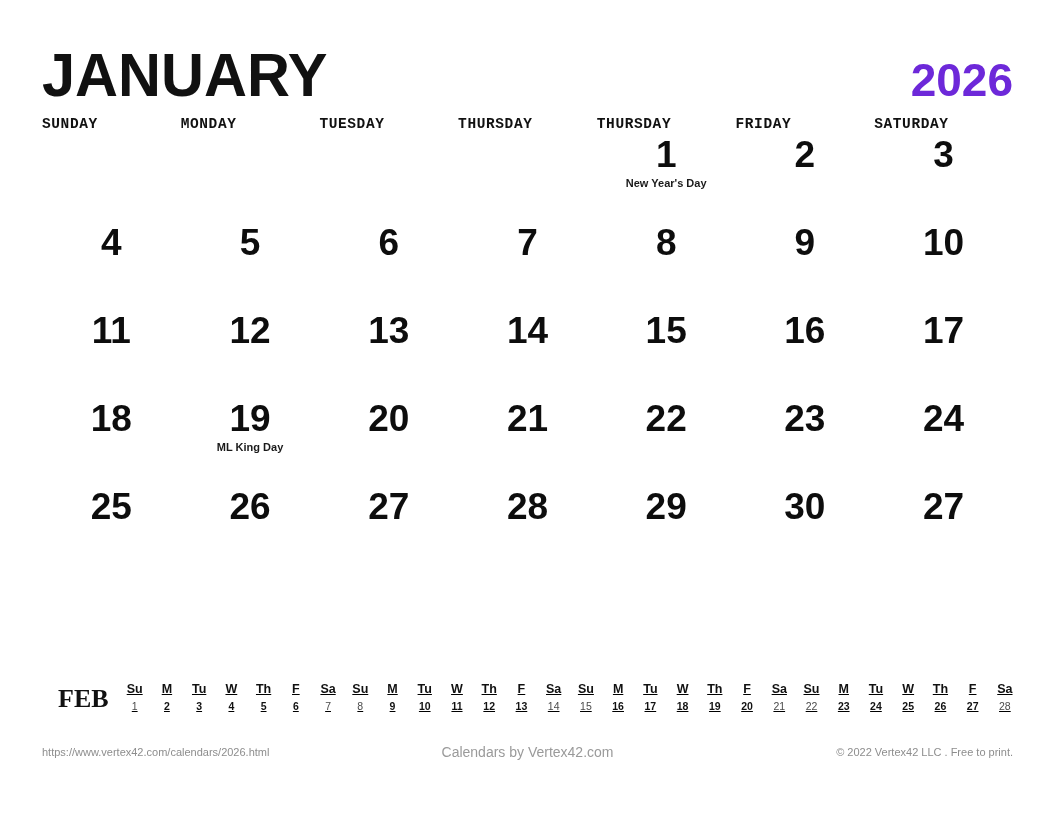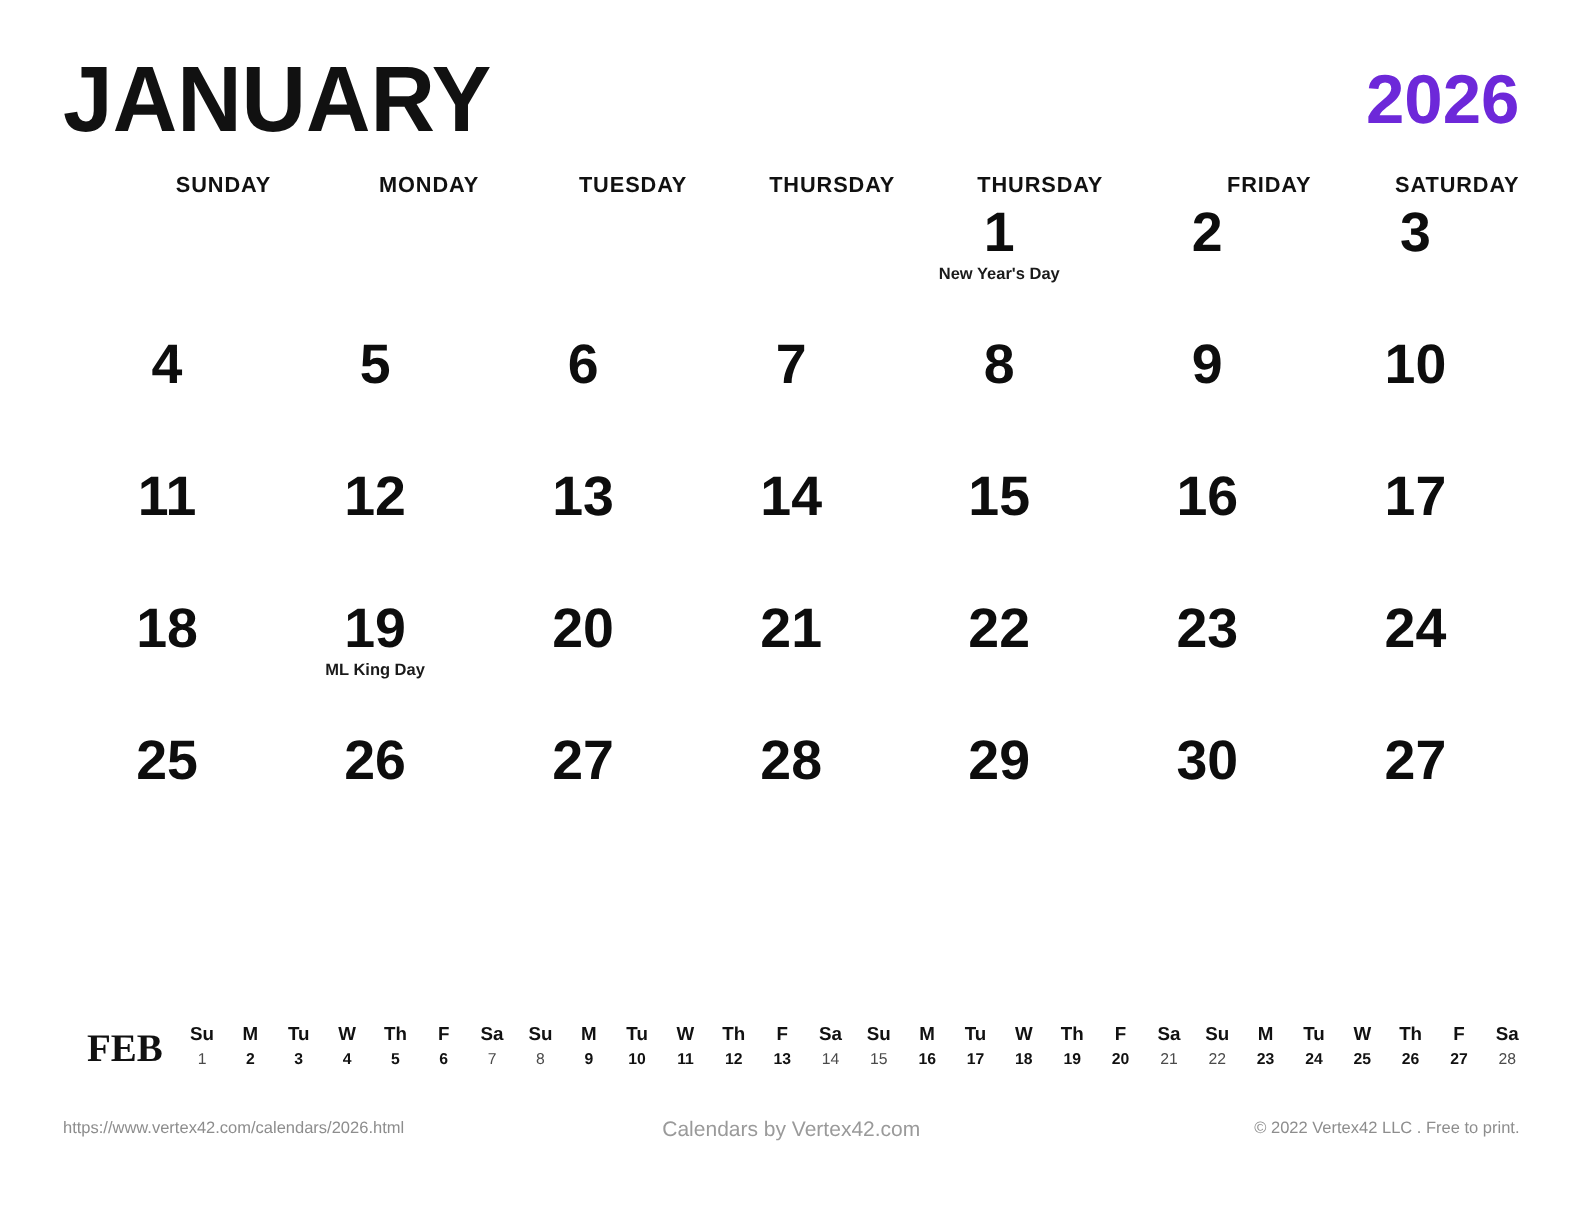--- a/index.html
+++ b/index.html
@@ -18,21 +18,21 @@
     position: relative;
     width: 1055px;
     height: 814px;
     box-sizing: border-box;
     padding: 0 42px;
   }
 
   
   .header {
     display: flex;
-    align-items: center;
+    align-items: flex-end;
     justify-content: space-between;
     padding-top: 28px;
     height: 78px;
   }
   .month-title {
     font-family: "Liberation Sans Narrow", "Liberation Sans", sans-serif;
     font-weight: bold;
     font-size: 62px;
     line-height: 62px;
     letter-spacing: 0px;
@@ -49,25 +49,25 @@
     padding-bottom: 3px;
   }
 
   
   .grid {
     width: 100%;
     border-collapse: collapse;
     table-layout: fixed;
   }
   .dow {
-    font-family: Liberation Sans, sans-serif;
+    font-family: Liberation Mono, monospace;
     font-weight: bold;
     font-size: 14.5px;
     letter-spacing: 0.6px;
-    text-align: right;
+    text-align: left;
     padding: 10px 0 2px 0;
     color: #111111;
     white-space: nowrap;
   }
   .cell {
     height: 88px;
     vertical-align: top;
     text-align: center;
     padding: 0;
   }
@@ -103,20 +103,21 @@
     font-size: 26px;
     line-height: 22px;
     padding: 6px 18px 0 16px;
     color: #111111;
   }
   .mini-grid {
     flex: 1;
     display: grid;
     grid-template-columns: repeat(28, 1fr);
     column-gap: 16px;
+    text-decoration: underline;
   }
   .mini-col {
     text-align: center;
   }
   .mini-dow {
     font-family: "Liberation Sans Narrow", "Liberation Sans", sans-serif;
     font-weight: bold;
     font-size: 12.5px;
     line-height: 15px;
     color: #111111;

